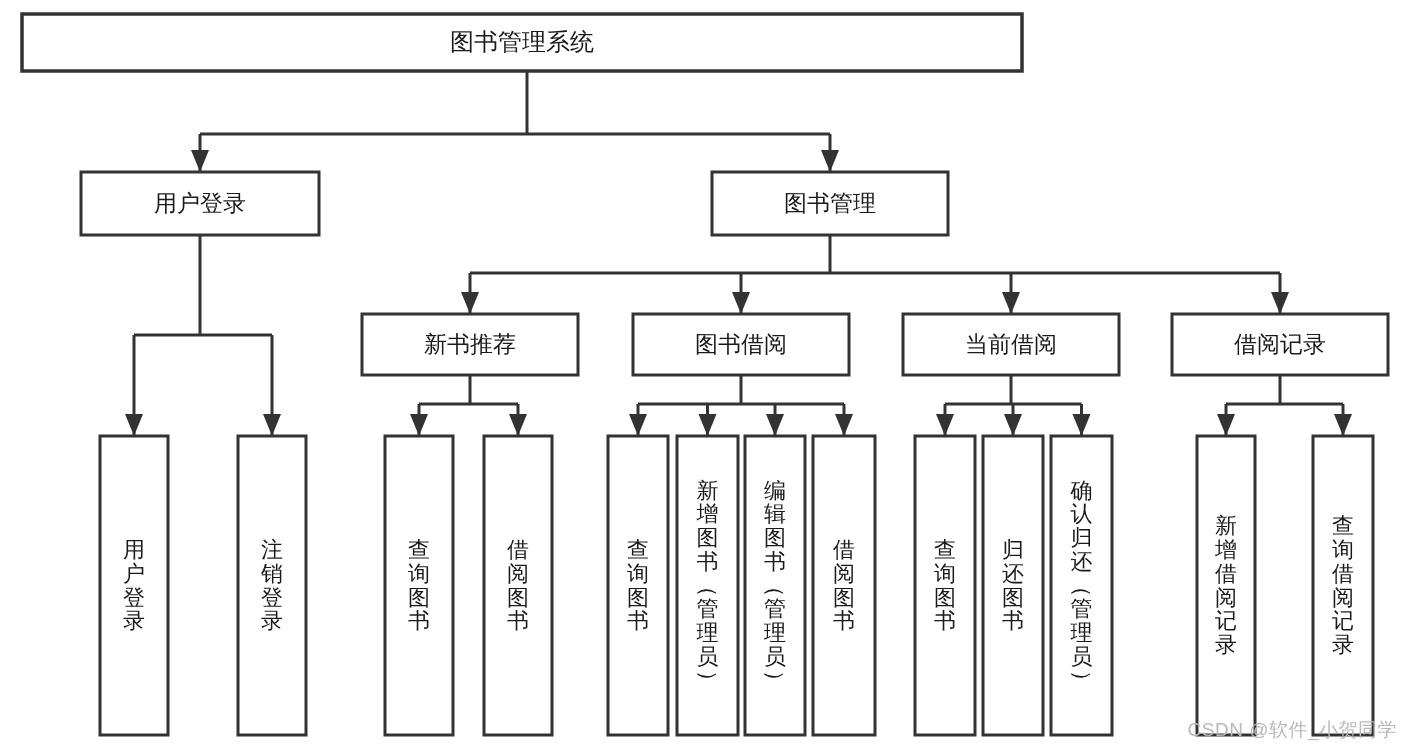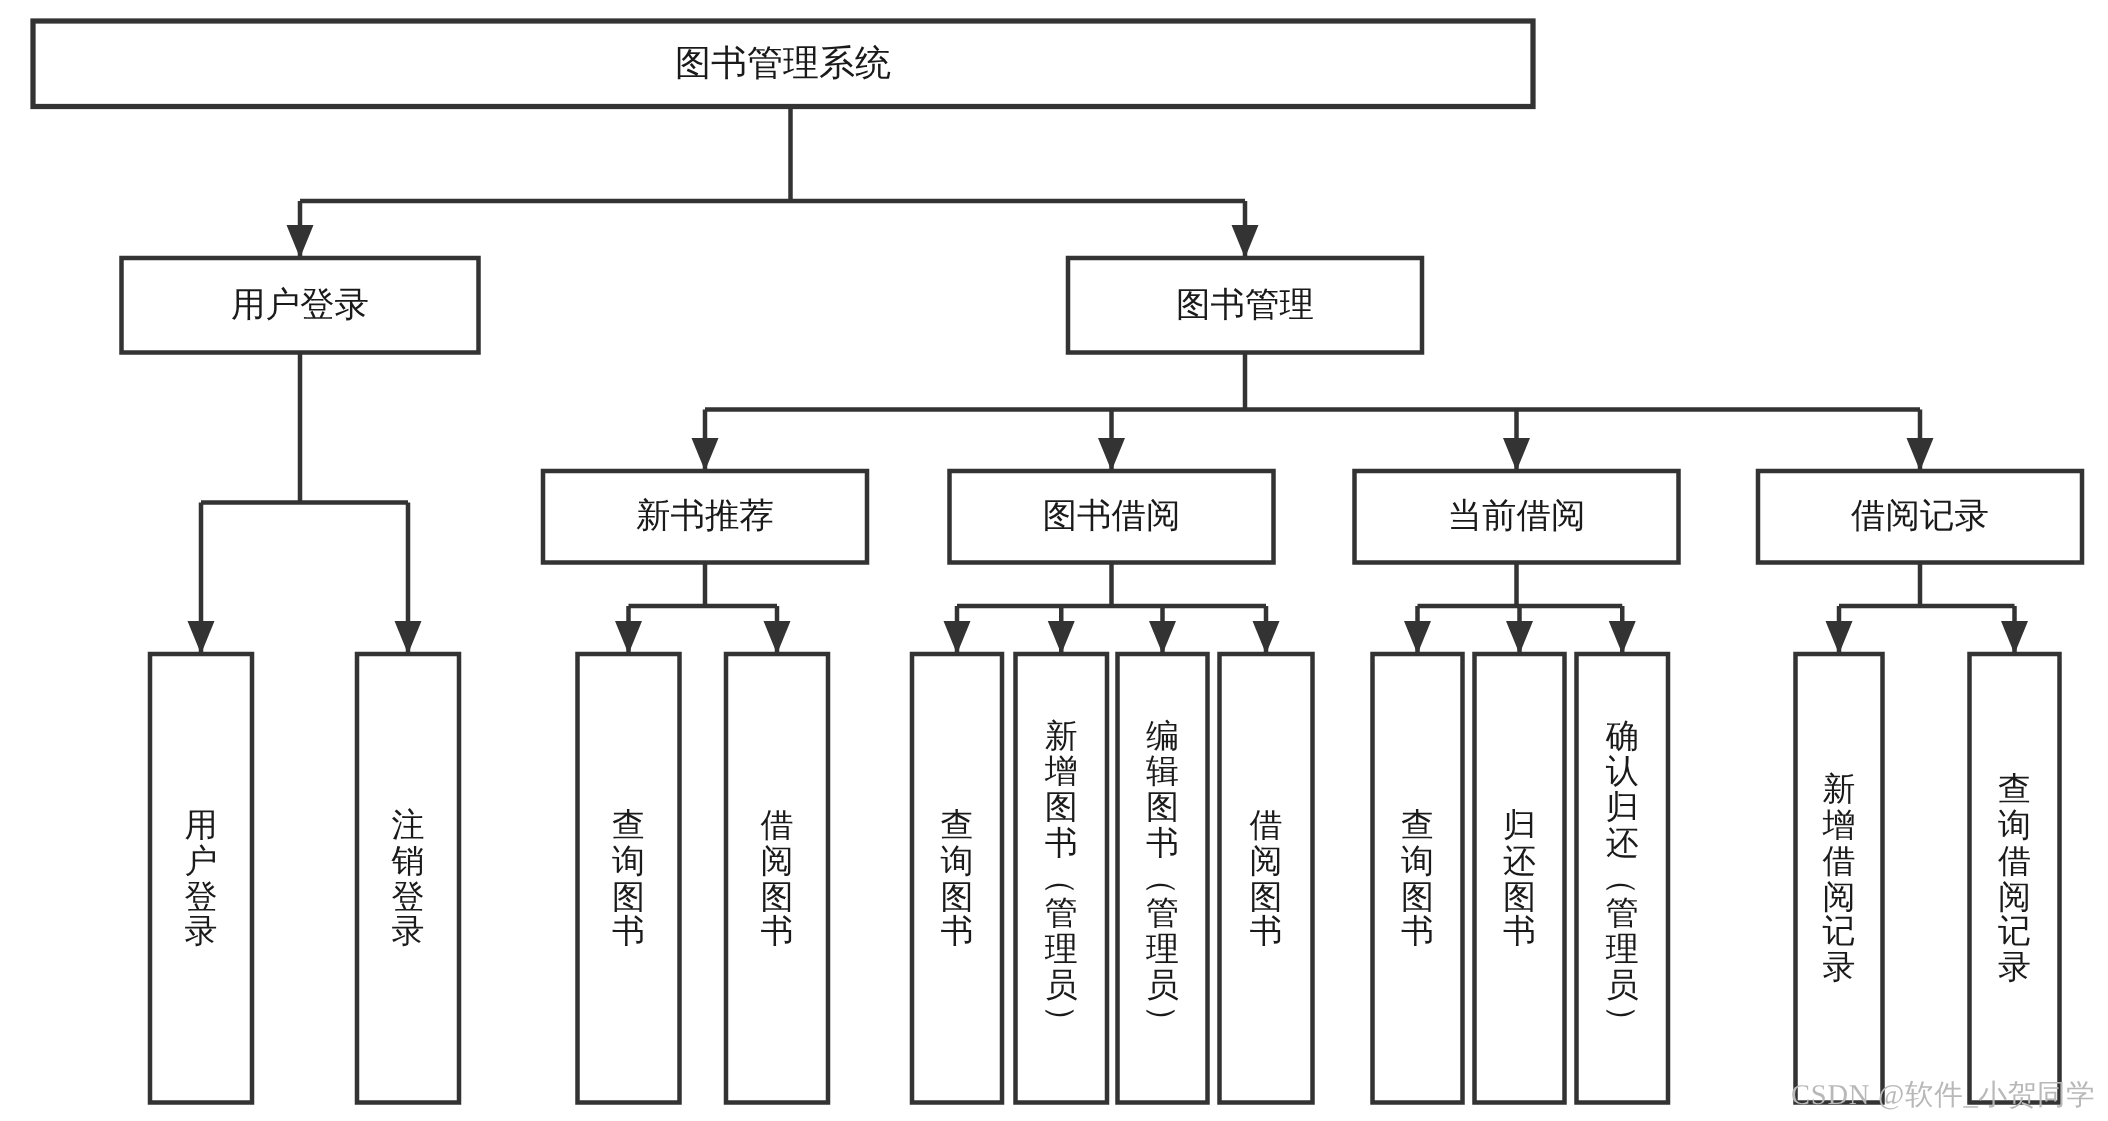--- a/index.html
+++ b/index.html
@@ -81,21 +81,21 @@
   .leaf-label-v .ch {
     display: block;
   }
   .leaf-label-v .ch.rot {
     transform: rotate(90deg);
   }
   .watermark {
     position: absolute;
     right: 8px;
     bottom: 4px;
-    font-family: Liberation Serif, serif;
+    font-family: Liberation Sans, sans-serif;
     font-size: 19px;
     color: #b8b8b8;
     letter-spacing: 0.5px;
     user-select: none;
     pointer-events: none;
   }
 </style>
 </head>
 <body>
 

